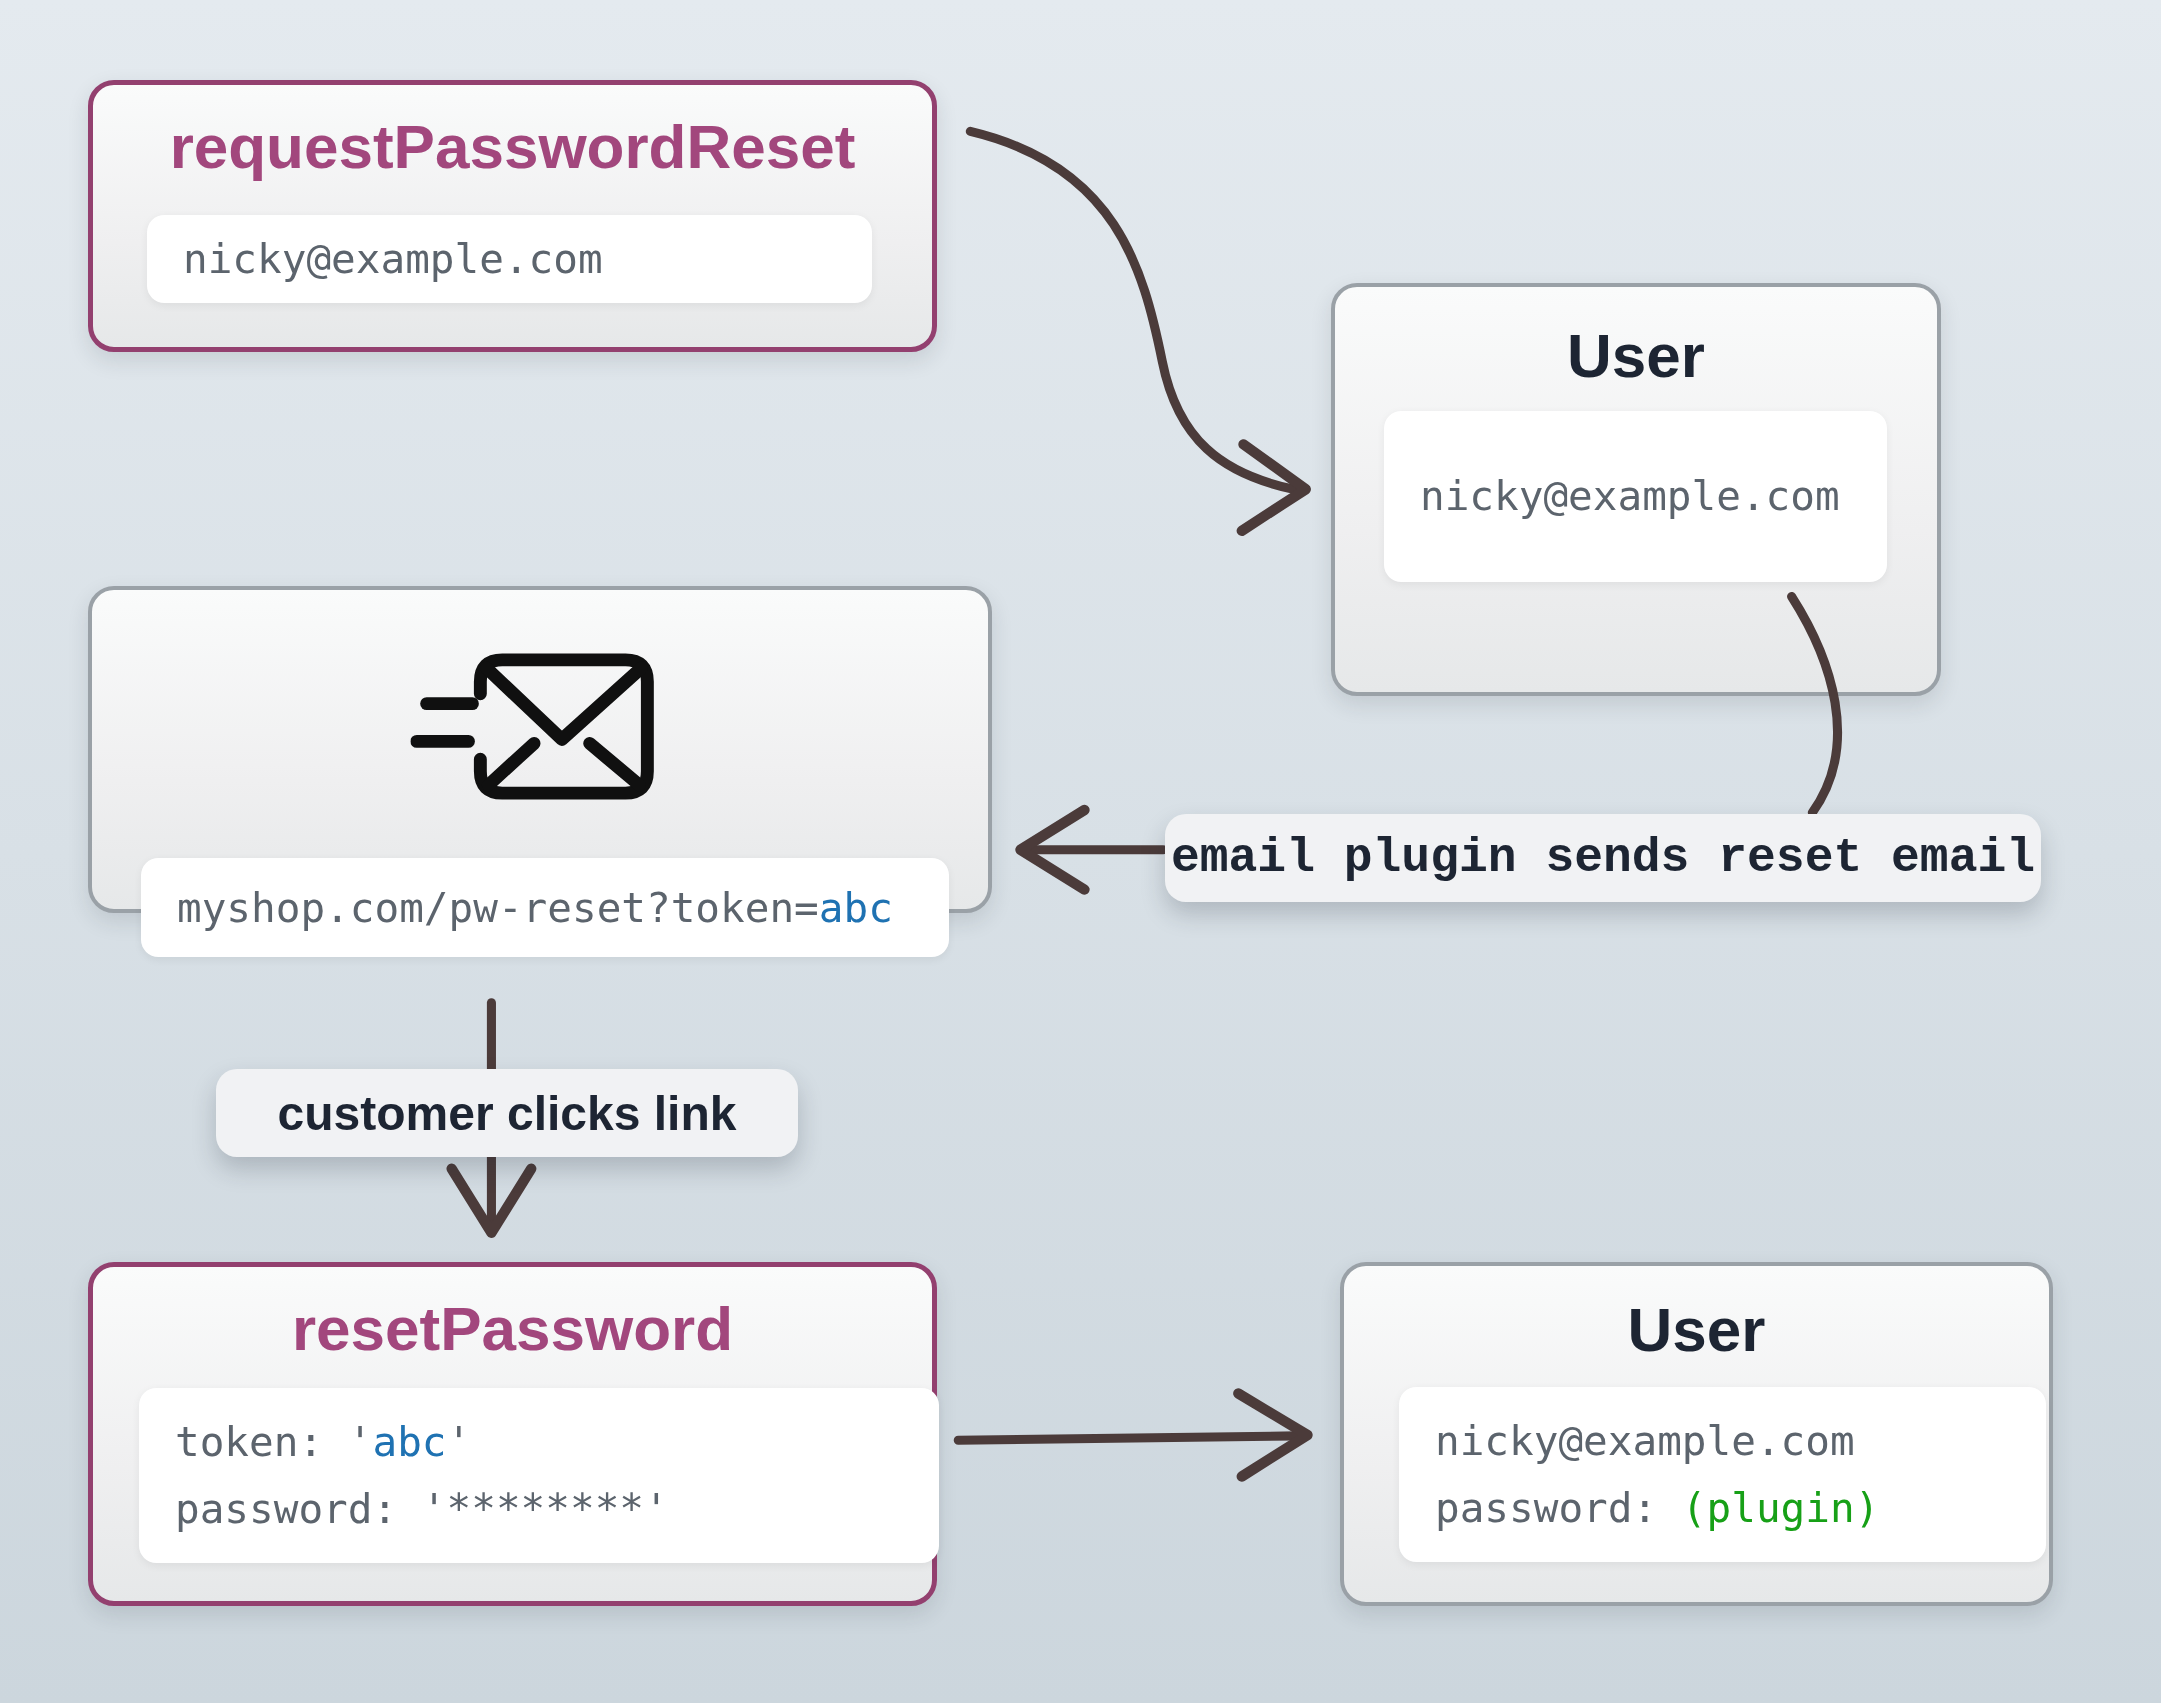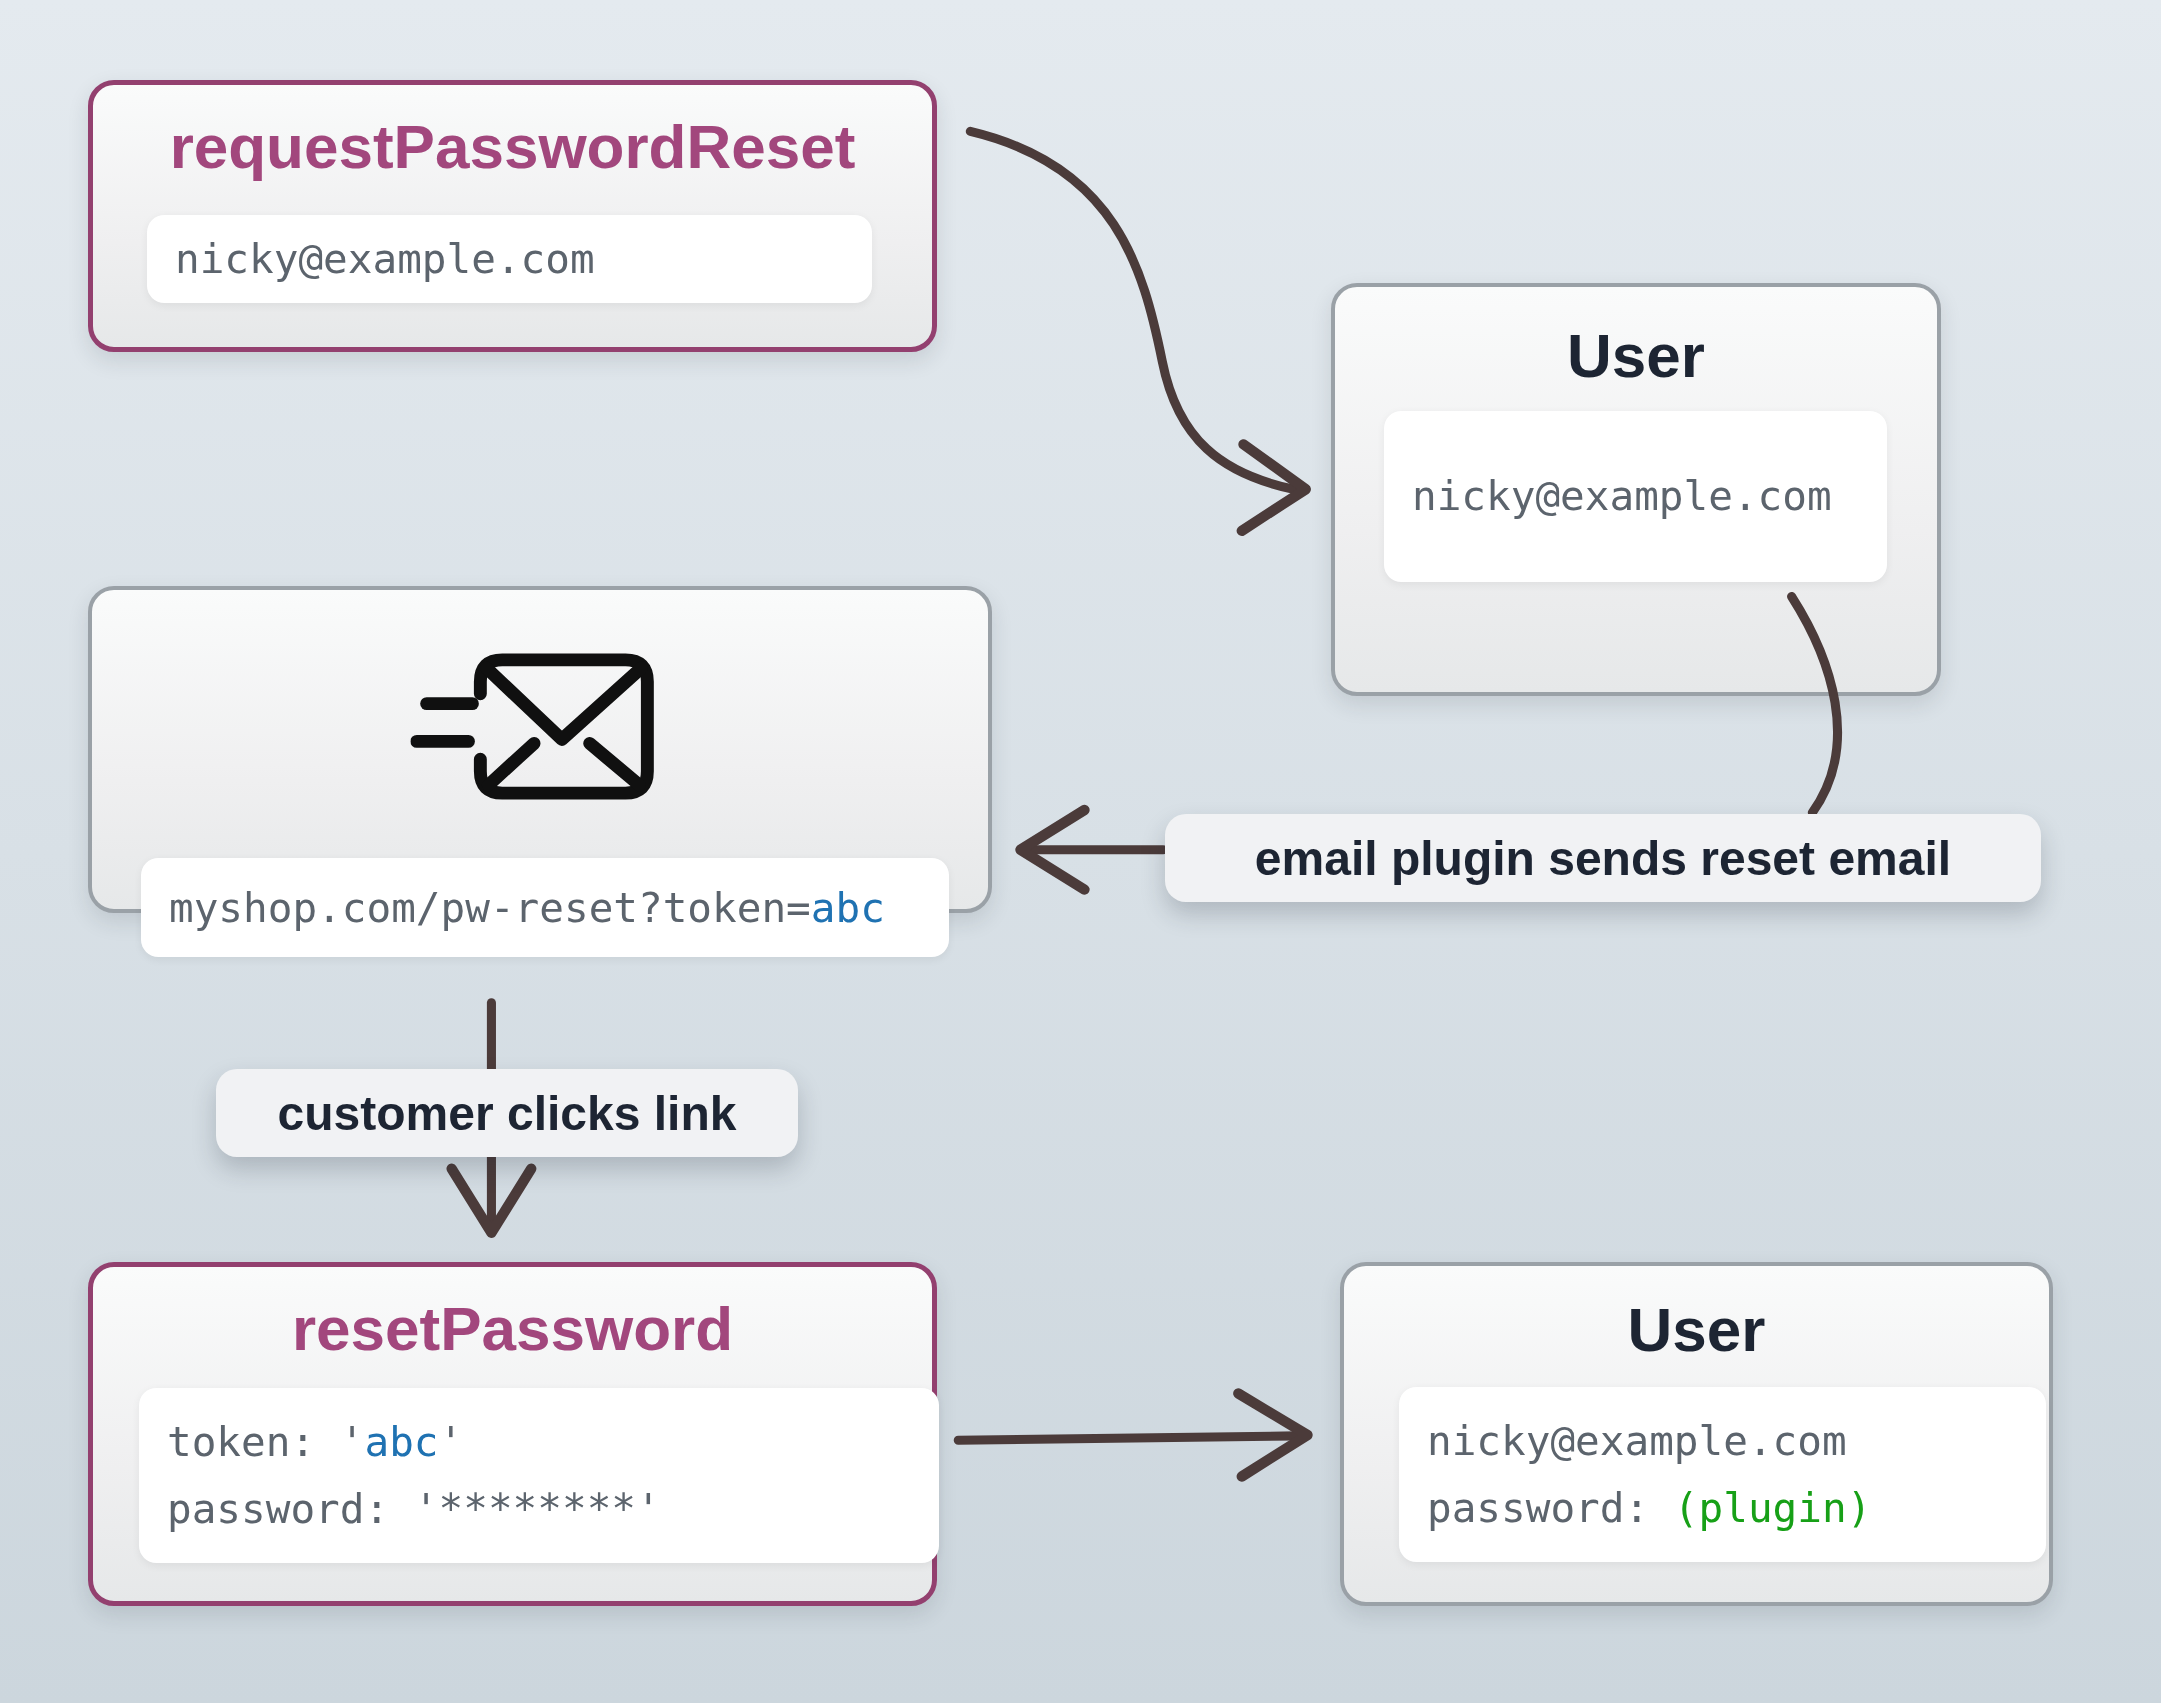--- a/index.html
+++ b/index.html
@@ -23,21 +23,21 @@
   .title-navy{color:var(--navy,#1d2533);}
   .field{
     position:absolute;background:#ffffff;border-radius:17.3px;
     display:flex;flex-direction:column;justify-content:center;
     padding-left:28px;box-sizing:border-box;
     box-shadow:0 2.6px 8.6px rgba(0,0,0,.06);
   }
   .code{
     font-family:"DejaVu Sans Mono",monospace;
     font-size:41px;color:var(--code-gray,#5c646d);
-    white-space:pre;line-height:67px;
+    white-space:pre;line-height:67px;margin-left:8px;
   }
   .single .code{line-height:normal;}
   .blue{color:var(--blue,#1f72b2);}
   .green{color:var(--green,#17a017);}
   .circle-wrap{position:relative;display:inline-block;}
   .ellipse{
     position:absolute;left:50%;top:50%;width:156px;height:128px;
     transform:translate(-50%,-44%);
     border:6px solid var(--blue,#1f72b2);border-radius:50%;
   }
@@ -111,17 +111,17 @@
     <path d="M 1345 983 L 1192 983" stroke-width="10.5"></path>
     <path d="M 1254 937 L 1180 983 L 1254 1029" stroke-width="12"></path>
 
     <path d="M 568 1160 L 568 1414" stroke-width="10.5"></path>
     <path d="M 522 1352 L 568 1426 L 614 1352" stroke-width="12"></path>
 
     <path d="M 1108 1666 L 1500 1661" stroke-width="10.5"></path>
     <path d="M 1432 1612 L 1512 1660 L 1436 1708" stroke-width="12"></path>
   </svg>
 
-  <div class="annotation" style="left:1165px;top:814px;width:876px;height:88px;">email plugin sends reset email</div>
+  <div class="annotation" style="left:1165px;top:814px;width:876px;height:88px;font-family:Liberation Mono, monospace;">email plugin sends reset email</div>
   <div class="annotation" style="left:216px;top:1069px;width:582px;height:88px;">customer clicks link</div>
 
 </div>
 
 
 </body></html>

